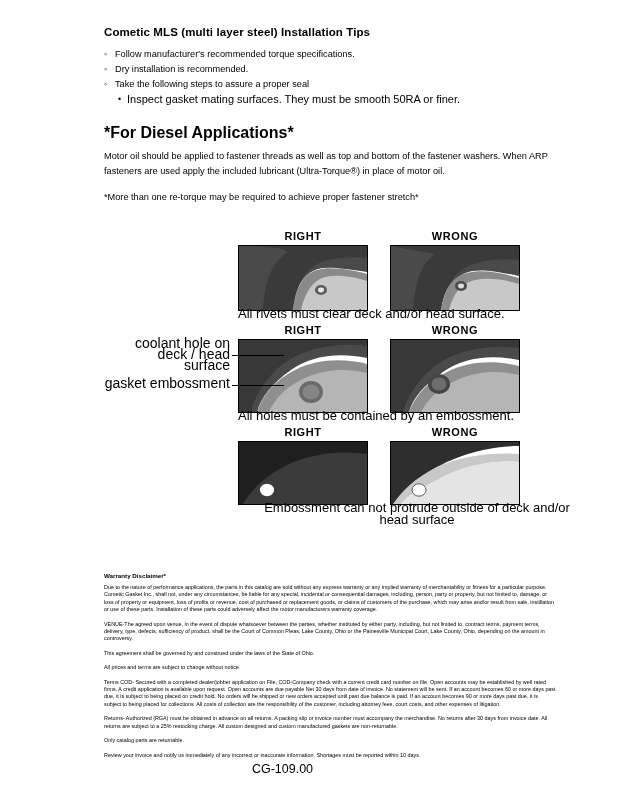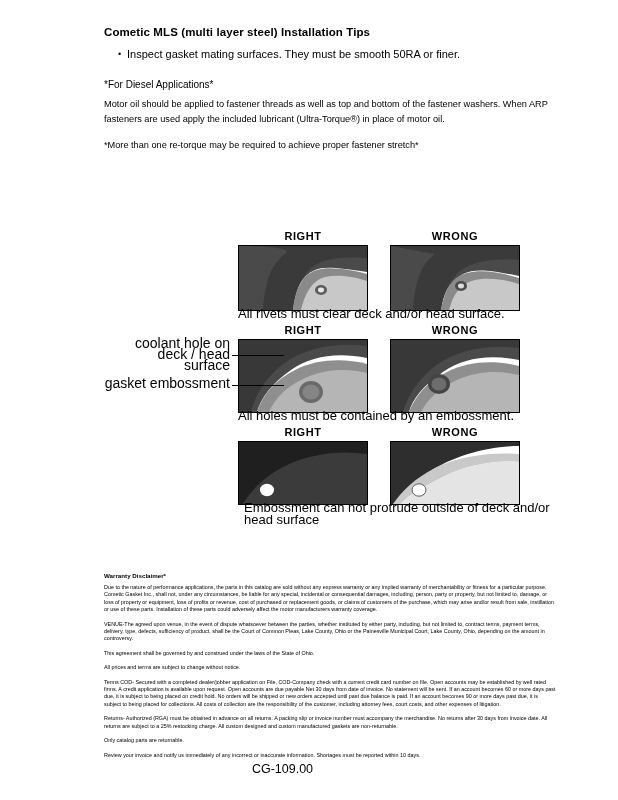--- a/index.html
+++ b/index.html
@@ -65,22 +65,22 @@
     padding-left: 9px;
   }
   ul.subbullets > li:before {
     content: "\2022";
     position: absolute;
     left: 0;
     top: 0;
     font-size: 9px;
   }
   h2.subhead {
-    font-size: 10px;
-    font-weight: normal;
+    font-size: 16px;
+    font-weight: bold;
     margin: 17px 0 7px 0;
   }
   p.body {
     font-size: 9.2px;
     line-height: 14.5px;
     margin: 0 0 12px 0;
   }
   p.body.tight { margin-bottom: 0; }
 
   
@@ -151,20 +151,25 @@
   .footer-code span { padding-left: 54px; }
 </style>
 </head>
 <body>
 
 <div class="page">
 
   <div class="content">
     <h1 class="title">Cometic MLS (multi layer steel) Installation Tips</h1>
 
+    <ul class="bullets">
+      <li>Follow manufacturer's recommended torque specifications.</li>
+      <li>Dry installation is recommended.</li>
+      <li>Take the following steps to assure a proper seal</li>
+    </ul>
     <ul class="subbullets">
       <li>Inspect gasket mating surfaces.  They must be smooth 50RA or finer.</li>
     </ul>
 
     <h2 class="subhead">*For Diesel Applications*</h2>
     <p class="body">Motor oil should be applied to fastener threads as well as top and bottom of the fastener washers. When ARP fasteners are used apply the included lubricant (Ultra-Torque®) in place of motor oil.</p>
     <p class="body tight">*More than one re-torque may be required to achieve proper fastener stretch*</p>
   </div>
 
   <div class="figures">
@@ -258,21 +263,21 @@
         <svg width="128" height="62" viewBox="0 0 128 62">
           <rect x="0" y="0" width="128" height="62" fill="#ffffff"></rect>
           <path d="M0,0 L128,0 L128,4 C98,4 62,14 38,30 C20,42 8,54 4,62 L0,62 Z" fill="#2e2e2e"></path>
           <path d="M2,62 C10,50 24,36 44,26 C68,14 100,10 128,12 L128,20 C102,18 72,24 50,36 C30,46 16,54 10,62 Z" fill="#c9c9c9"></path>
           <path d="M10,62 C16,54 30,46 50,36 C72,24 102,18 128,20 L128,62 Z" fill="#e4e4e4"></path>
           <ellipse cx="28" cy="48" rx="7" ry="6.2" fill="#ffffff" stroke="#5a5a5a" stroke-width="1"></ellipse>
         </svg>
       </div>
     </div>
 
-    <div class="caption" style="left:244px; top:272px; width:330px; line-height:12px;">Embossment can not protrude outside of deck and/or head surface</div>
+    <div class="caption" style="left:252px; top:272px; width:330px; line-height:12px;text-align:center;">Embossment can not protrude outside of deck and/or head surface</div>
 
   </div>
 
   <div class="warranty">
     <h3>Warranty Disclaimer*</h3>
     <p>Due to the nature of performance applications, the parts in this catalog are sold without any express warranty or any implied warranty of merchantability or fitness for a particular purpose.  Cometic Gasket Inc., shall not, under any circumstances, be liable for any special, incidental or consequential damages, including, person, party or property, but not limited to, damage, or loss of property or equipment, loss of profits or revenue, cost of purchased or replacement goods, or claims of customers of the purchase, which may arise and/or result from sale, instillation or use of these parts.  Installation of these parts could adversely affect the motor manufacturers warranty coverage.</p>
     <p>VENUE-The agreed upon venue, in the event of dispute whatsoever between the parties, whether instituted by either party, including, but not limited to, contract terms, payment terms, delivery, type, defects, sufficiency of product, shall be the Court of Common Pleas, Lake County, Ohio or the Painesville Municipal Court, Lake County, Ohio, depending on the amount in controversy.</p>
     <p>This agreement shall be governed by and construed under the laws of the State of Ohio.</p>
     <p>All prices and terms are subject to change without notice.</p>
     <p>Terms COD- Secured with a completed dealer/jobber application on File, COD-Company check with a current credit card number on file.  Open accounts may be established by well rated firms.  A credit application is available upon request.  Open accounts are due payable Net 30 days from date of invoice.  No statement will be sent.  If an account becomes 60 or more days past due, it is subject to being placed on credit hold.  No orders will be shipped or new orders accepted until past due balance is paid.  If an account becomes 90 or more days past due, it is subject to being placed for collections.  All costs of collection are the responsibility of the customer, including attorney fees, court costs, and other expenses of litigation.</p>

